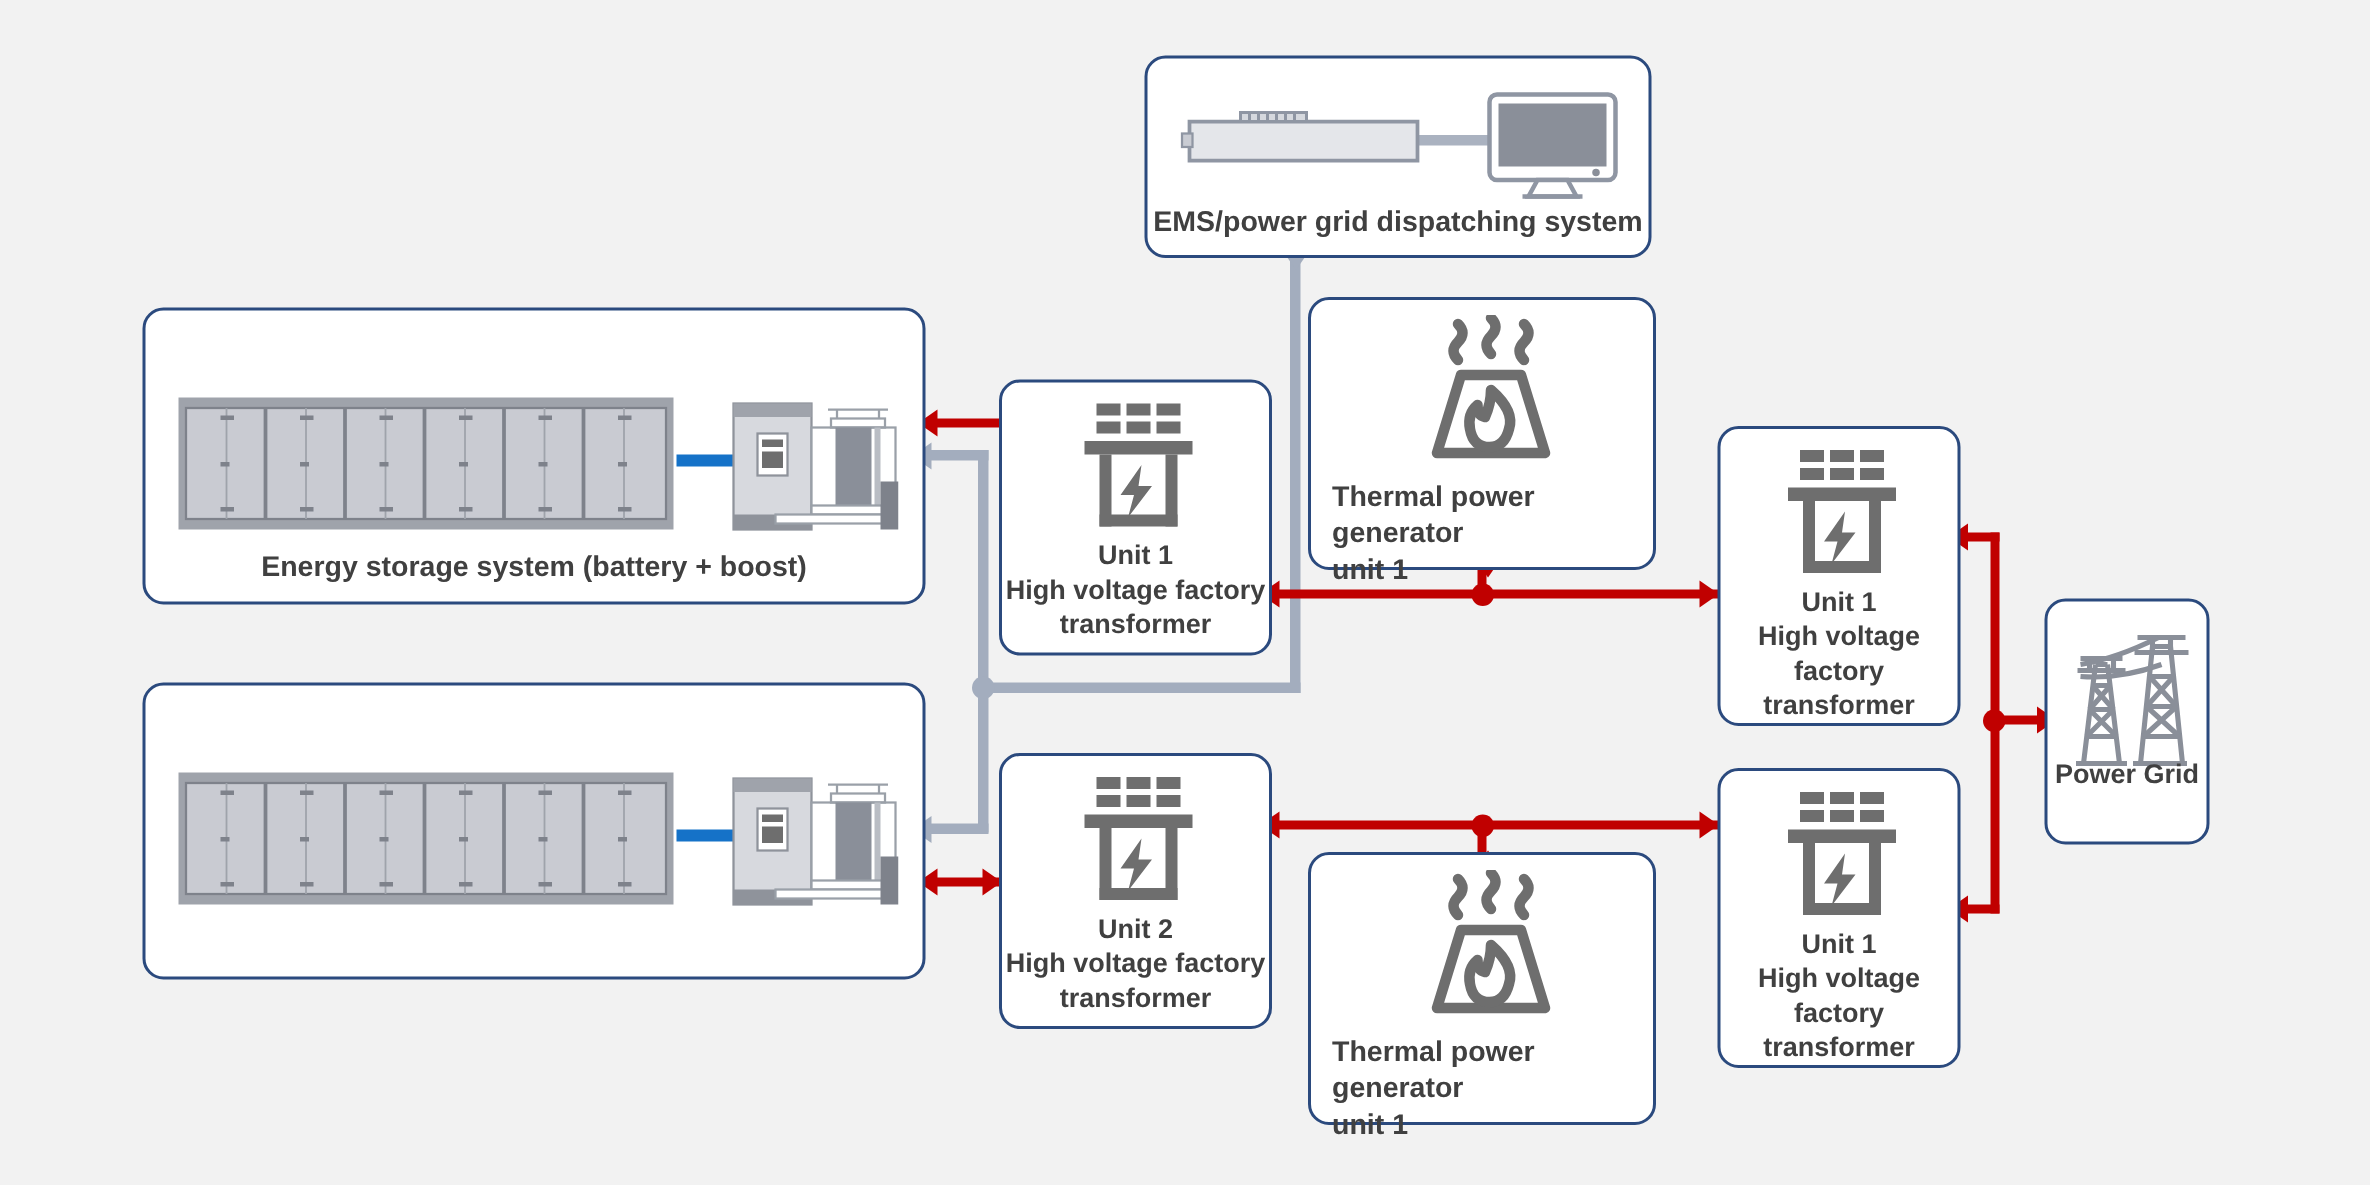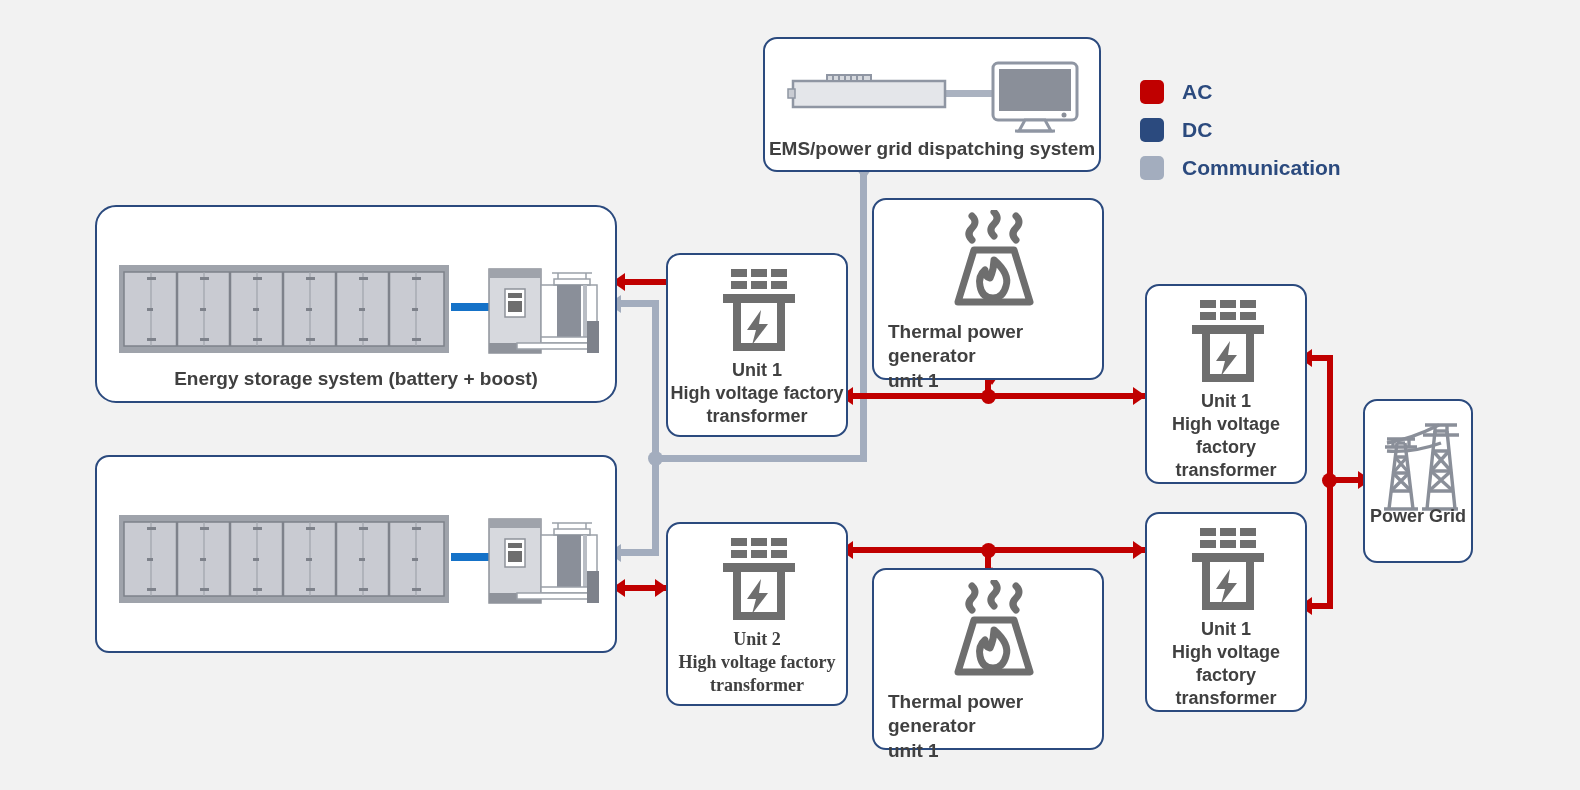--- a/index.html
+++ b/index.html
@@ -56,34 +56,20 @@
   .legend-text{color:#2b4a7e;font-size:21px;font-weight:bold;}
 
   
   svg{display:block;}
 </style>
 </head>
 <body>
 
 <div id="stage">
 
-  <div id="legend">
-    <div class="legend-row">
-      <span class="legend-swatch" style="background:#c00000"></span>
-      <span class="legend-text">AC</span>
-    </div>
-    <div class="legend-row">
-      <span class="legend-swatch" style="background:#2b4a7e"></span>
-      <span class="legend-text">DC</span>
-    </div>
-    <div class="legend-row">
-      <span class="legend-swatch" style="background:#a3adbe"></span>
-      <span class="legend-text">Communication</span>
-    </div>
-  </div>
 
   <div class="seg comm" style="left:860px;top:172px;width:7px;height:290px;"></div>
   <div class="arrow arr-down-c" style="left:854.5px;top:167px;"></div>
   <div class="seg comm" style="left:655px;top:455px;width:212px;height:7px;"></div>
 
   <div class="seg comm" style="left:652px;top:300px;width:7px;height:255px;"></div>
 
   <div class="seg comm" style="left:614px;top:300px;width:45px;height:7px;"></div>
   <div class="arrow arr-left-c" style="left:608px;top:294.5px;"></div>
 
@@ -147,21 +133,21 @@
         <rect x="208" y="2" width="84" height="57" rx="5" fill="#ffffff" stroke="#8f96a3" stroke-width="3"></rect>
         <rect x="214" y="8" width="72" height="42" fill="#8a8f99"></rect>
         <circle cx="279" cy="54" r="2.5" fill="#8a8f99"></circle>
         <path d="M240 59 L234 70 L266 70 L260 59 Z" fill="#ffffff" stroke="#8f96a3" stroke-width="3"></path>
         <line x1="230" y1="70" x2="270" y2="70" stroke="#8f96a3" stroke-width="3"></line>
       </svg>
     </div>
     <div class="card-label" style="top:98px;font-size:19px;">EMS/power grid dispatching system</div>
   </div>
 
-  <div class="card" style="left:95px;top:205px;width:522px;height:198px;border-radius:21px;">
+  <div class="card" style="left:95px;top:205px;width:522px;height:198px;">
     <div style="position:absolute;left:20px;top:56px;">
       <svg width="482" height="92" viewBox="0 0 482 92">
 
         <rect x="2" y="2" width="330" height="88" fill="#9fa3ab"></rect>
         <rect x="7" y="9" width="320" height="74" fill="#c9cbd2" stroke="#7e828b" stroke-width="1.5"></rect>
 
         <g stroke="#7e828b" stroke-width="2.5" fill="none">
           <line x1="60" y1="9" x2="60" y2="83"></line>
           <line x1="113" y1="9" x2="113" y2="83"></line>
           <line x1="166" y1="9" x2="166" y2="83"></line>
@@ -299,21 +285,21 @@
           <rect x="14" y="76" width="52" height="8"></rect>
         </g>
         <path d="M42 43 L28 63 L37 63 L33 78 L49 57 L40 57 Z" fill="#6e6e6e"></path>
       </svg>
     </div>
     <div class="card-label" style="top:104px;font-size:18px;">Unit 1
 High voltage factory
 transformer</div>
   </div>
 
-  <div class="card" style="left:666px;top:522px;width:182px;height:184px;font-family:Liberation Serif, serif;">
+  <div class="card" style="left:666px;top:502px;width:182px;height:184px;">
     <div style="position:absolute;left:51px;top:12px;">
       <svg width="80" height="86" viewBox="0 0 80 86">
         <g fill="#6e6e6e">
           <rect x="12" y="2" width="16" height="8"></rect>
             <rect x="32" y="2" width="16" height="8"></rect>
             <rect x="52" y="2" width="16" height="8"></rect>
           <rect x="12" y="14" width="16" height="8"></rect>
             <rect x="32" y="14" width="16" height="8"></rect>
             <rect x="52" y="14" width="16" height="8"></rect>
           <rect x="4" y="27" width="72" height="9"></rect>

